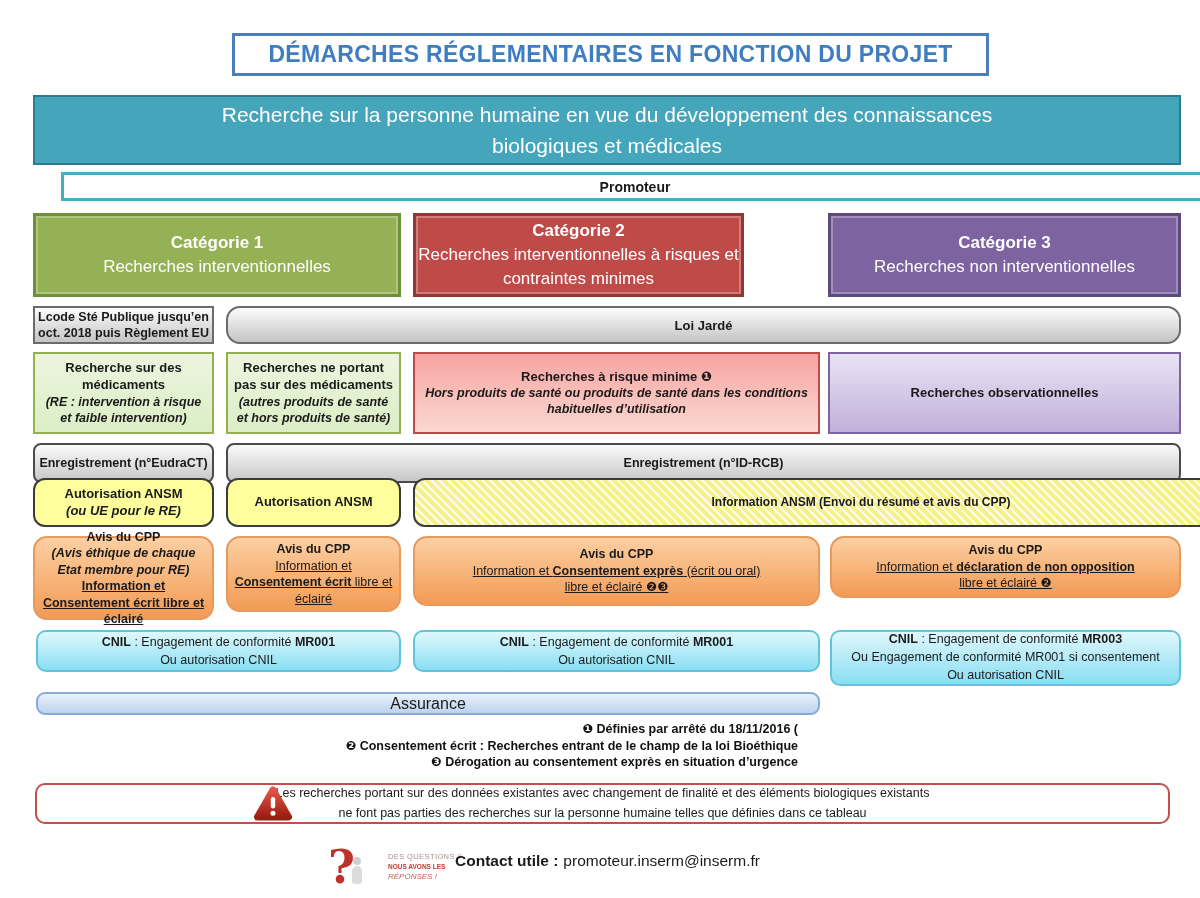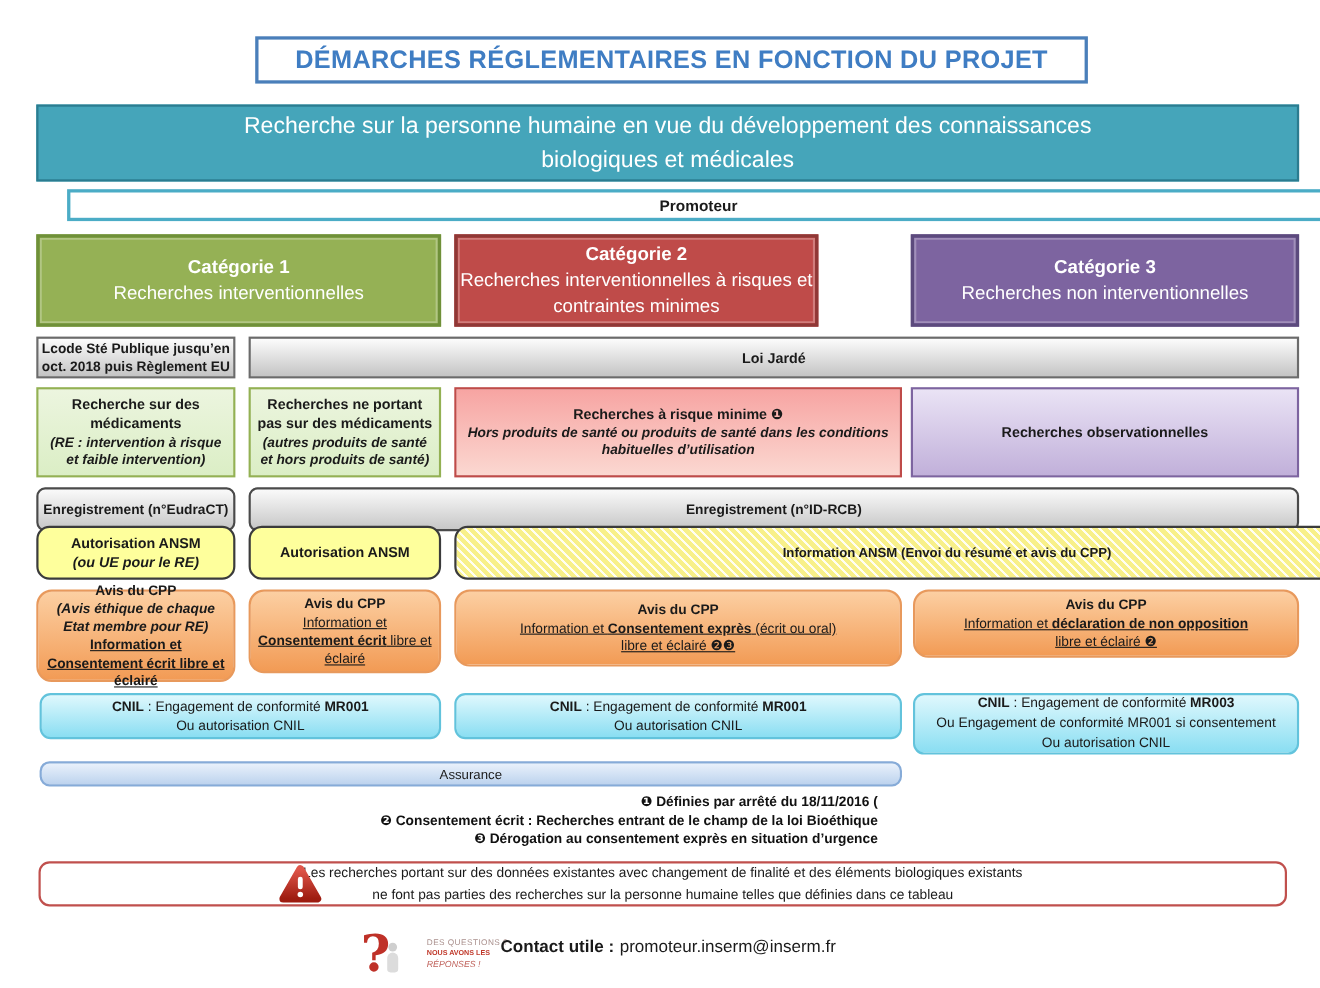--- a/index.html
+++ b/index.html
@@ -19,21 +19,21 @@
              background:#fff;font-weight:bold;font-size:14px;margin-left:28px;}
 
   .cat{top:213px;height:84px;color:#fff;font-size:17px;line-height:1.4;
        box-shadow:inset 0 0 0 2px rgba(255,255,255,.28);}
   #cat1{left:33px;width:368px;background:#95b155;border:3px solid #6f9039;}
   #cat2{left:413px;width:331px;background:#bf4b49;border:3px solid #8f3836;}
   #cat3{left:828px;width:353px;background:#7d64a0;border:3px solid #5c4a7d;}
 
   .grayb{background:linear-gradient(#fcfcfc,#c4c4c4);border:2px solid #6b6b6b;font-weight:bold;}
   #law-left{left:33px;top:306px;width:181px;height:38px;font-size:12.5px;line-height:1.3;}
-  #law-right{left:226px;top:306px;width:955px;height:38px;font-size:13px;}
+  #law-right{left:226px;top:306px;width:955px;height:38px;font-size:13px;border-radius:14px;}
 
   .resrow{top:352px;height:82px;padding:2px 6px;font-size:13px;line-height:1.28;}
   .greenb{background:linear-gradient(#ecf5df,#dbeec5);border:2px solid #93b153;}
   #res1{left:33px;width:181px;}
   #res2{left:226px;width:175px;}
   #res3{left:413px;width:407px;background:linear-gradient(#f7a4a2,#fbd8d1);border:2px solid #bf4b49;}
   #res4{left:828px;width:353px;background:linear-gradient(#eae3f5,#c1b0da);border:2px solid #7d64a0;}
   .resrow .n{font-size:12.5px;font-weight:bold;}
 
   .regb{top:443px;height:40px;border-radius:8px;background:linear-gradient(#fafafa,#c7c7c7);
@@ -55,21 +55,21 @@
   #cpp3{left:413px;top:536px;width:407px;height:70px;}
   #cpp4{left:830px;top:536px;width:351px;height:62px;}
 
   .cyanb{border-radius:10px;background:linear-gradient(#dff8fd,#8adef2);
          border:2px solid #62c3dc;font-size:12.5px;line-height:1.45;}
   #cnil1{left:36px;top:630px;width:365px;height:42px;}
   #cnil2{left:413px;top:630px;width:407px;height:42px;}
   #cnil3{left:830px;top:630px;width:351px;height:56px;justify-content:flex-end;}
 
   #assurance{left:36px;top:692px;width:784px;height:23px;border-radius:9px;
-             background:linear-gradient(#e9f1fb,#bdd3ee);border:2px solid #86abd8;font-size:12px;}
+             background:linear-gradient(#e9f1fb,#bdd3ee);border:2px solid #86abd8;font-size:16px;}
 
   #footnotes{left:38px;top:721px;width:760px;font-size:12.5px;font-weight:bold;
              line-height:16.5px;color:#111;text-align:right;}
 
   #warning{left:35px;top:783px;width:1135px;height:41px;border:2px solid #c0504d;
            border-radius:10px;background:#fff;font-size:12.5px;line-height:1.55;}
   #warning-icon{left:253px;top:784px;width:40px;height:40px;}
 
   #questions-badge{left:328px;top:839px;width:110px;height:55px;display:flex;
                    align-items:center;text-align:left;}

